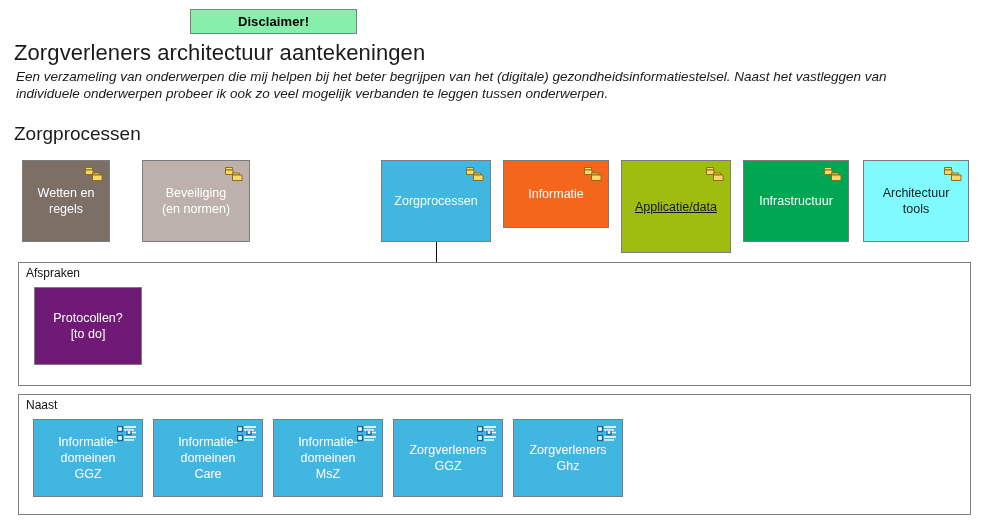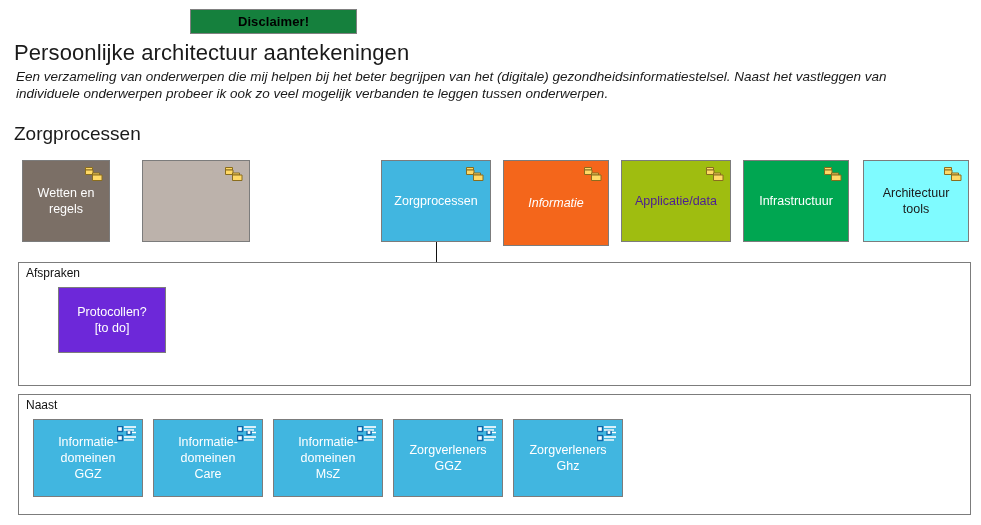--- a/index.html
+++ b/index.html
@@ -6,21 +6,21 @@
   body{
     width:981px;height:525px;background:#ffffff;
     font-family:"Liberation Sans","DejaVu Sans",sans-serif;
     color:#111111;position:relative;overflow:hidden;
   }
   .canvas{position:absolute;left:0;top:0;width:981px;height:525px;}
 
   
   .disclaimer{
     position:absolute;left:190px;top:9px;width:167px;height:25px;
-    background:#15803d;border:1px solid #808080;
+    background:#86efac;border:1px solid #808080;
     display:flex;align-items:center;justify-content:center;
     font-size:13px;font-weight:bold;color:#000;letter-spacing:.1px;
     box-sizing:border-box;cursor:pointer;
   }
   .page-title{
     position:absolute;left:14px;top:40px;
     font-size:22px;font-weight:400;color:#1a1a1a;
     letter-spacing:.1px;white-space:nowrap;
   }
   .intro{
@@ -65,21 +65,21 @@
     position:absolute;width:0;border-left:1.6px solid #111111;
   }
 </style>
 </head>
 <body>
 
 <div class="canvas">
 
   <div class="disclaimer">Disclaimer!</div>
 
-  <div class="page-title">Persoonlijke architectuur aantekeningen</div>
+  <div class="page-title">Zorgverleners architectuur aantekeningen</div>
 
   <div class="intro">Een verzameling van onderwerpen die mij helpen bij het beter begrijpen van het (digitale) gezondheidsinformatiestelsel. Naast het vastleggen van individuele onderwerpen probeer ik ook zo veel mogelijk verbanden te leggen tussen onderwerpen.</div>
 
   <div class="section-title">Zorgprocessen</div>
 
   <div id="nodes-layer">
       <div class="node" style="left: 22px; top: 160px; width: 88px; height: 82px; background: rgb(123, 111, 102); color: rgb(255, 255, 255);">
         <span class="ico-pkg"><svg viewBox="0 0 19 17" width="19" height="17">
             <path d="M1.5 1.5h7v2.5h-7z" fill="#ffd966" stroke="#8a6d1e" stroke-width="1"></path>
             <path d="M1.5 4h7.5v4.5h-7.5z" fill="#ffd966" stroke="#8a6d1e" stroke-width="1"></path>
@@ -88,40 +88,42 @@
           </svg></span>
         <span class="label">Wetten en regels</span>
       </div>
       <div class="node" style="left: 142px; top: 160px; width: 108px; height: 82px; background: rgb(188, 178, 171); color: rgb(255, 255, 255);">
         <span class="ico-pkg"><svg viewBox="0 0 19 17" width="19" height="17">
             <path d="M1.5 1.5h7v2.5h-7z" fill="#ffd966" stroke="#8a6d1e" stroke-width="1"></path>
             <path d="M1.5 4h7.5v4.5h-7.5z" fill="#ffd966" stroke="#8a6d1e" stroke-width="1"></path>
             <path d="M8.5 7h7v2h-7z" fill="#ffd966" stroke="#8a6d1e" stroke-width="1"></path>
             <path d="M8.5 9h9.5v5.5h-9.5z" fill="#ffd966" stroke="#8a6d1e" stroke-width="1"></path>
           </svg></span>
+        <span class="label">Beveiliging
+(en normen)</span>
       </div>
       <div class="node" style="left: 381px; top: 160px; width: 110px; height: 82px; background: rgb(65, 182, 224); color: rgb(255, 255, 255);">
         <span class="ico-pkg"><svg viewBox="0 0 19 17" width="19" height="17">
             <path d="M1.5 1.5h7v2.5h-7z" fill="#ffd966" stroke="#8a6d1e" stroke-width="1"></path>
             <path d="M1.5 4h7.5v4.5h-7.5z" fill="#ffd966" stroke="#8a6d1e" stroke-width="1"></path>
             <path d="M8.5 7h7v2h-7z" fill="#ffd966" stroke="#8a6d1e" stroke-width="1"></path>
             <path d="M8.5 9h9.5v5.5h-9.5z" fill="#ffd966" stroke="#8a6d1e" stroke-width="1"></path>
           </svg></span>
         <span class="label">Zorgprocessen</span>
       </div>
-      <div class="node" style="left: 503px; top: 160px; width: 106px; height: 86px; background: rgb(244, 102, 27); color: rgb(255, 255, 255); font-style: italic;">
+      <div class="node" style="left: 503px; top: 160px; width: 106px; height: 68px; background: rgb(244, 102, 27); color: rgb(255, 255, 255);">
         <span class="ico-pkg"><svg viewBox="0 0 19 17" width="19" height="17">
             <path d="M1.5 1.5h7v2.5h-7z" fill="#ffd966" stroke="#8a6d1e" stroke-width="1"></path>
             <path d="M1.5 4h7.5v4.5h-7.5z" fill="#ffd966" stroke="#8a6d1e" stroke-width="1"></path>
             <path d="M8.5 7h7v2h-7z" fill="#ffd966" stroke="#8a6d1e" stroke-width="1"></path>
             <path d="M8.5 9h9.5v5.5h-9.5z" fill="#ffd966" stroke="#8a6d1e" stroke-width="1"></path>
           </svg></span>
         <span class="label">Informatie</span>
       </div>
-      <div class="node" style="left: 621px; top: 160px; width: 110px; height: 82px; background: rgb(159, 189, 16); color: #4c1d95;">
+      <div class="node" style="left: 621px; top: 160px; width: 110px; height: 93px; background: rgb(159, 189, 16); color: #0f172a; text-decoration: underline;">
         <span class="ico-pkg"><svg viewBox="0 0 19 17" width="19" height="17">
             <path d="M1.5 1.5h7v2.5h-7z" fill="#ffd966" stroke="#8a6d1e" stroke-width="1"></path>
             <path d="M1.5 4h7.5v4.5h-7.5z" fill="#ffd966" stroke="#8a6d1e" stroke-width="1"></path>
             <path d="M8.5 7h7v2h-7z" fill="#ffd966" stroke="#8a6d1e" stroke-width="1"></path>
             <path d="M8.5 9h9.5v5.5h-9.5z" fill="#ffd966" stroke="#8a6d1e" stroke-width="1"></path>
           </svg></span>
         <span class="label">Applicatie/data</span>
       </div>
       <div class="node" style="left: 743px; top: 160px; width: 106px; height: 82px; background: rgb(0, 166, 81); color: rgb(255, 255, 255);">
         <span class="ico-pkg"><svg viewBox="0 0 19 17" width="19" height="17">
@@ -139,21 +141,21 @@
             <path d="M8.5 7h7v2h-7z" fill="#ffd966" stroke="#8a6d1e" stroke-width="1"></path>
             <path d="M8.5 9h9.5v5.5h-9.5z" fill="#ffd966" stroke="#8a6d1e" stroke-width="1"></path>
           </svg></span>
         <span class="label">Architectuur
 tools</span>
       </div>
       <div class="connector" style="left: 436px; top: 242px; height: 20px; border-left-color: rgb(17, 17, 17);"></div>
       <div class="panel" style="left: 18px; top: 262px; width: 953px; height: 124px; border-color: rgb(124, 124, 124);">
         <div class="panel-title">Afspraken</div>
       </div>
-      <div class="node" style="left: 34px; top: 287px; width: 108px; height: 66px; background: #6d28d9; color: rgb(255, 255, 255); margin-left: 24px;">
+      <div class="node" style="left: 34px; top: 287px; width: 108px; height: 78px; background: #701a75; color: rgb(255, 255, 255);">
         <span class="label">Protocollen?
 [to do]</span>
       </div>
       <div class="panel" style="left: 18px; top: 394px; width: 953px; height: 121px; border-color: rgb(124, 124, 124);">
         <div class="panel-title">Naast</div>
       </div>
       <div class="node" style="left: 33px; top: 419px; width: 110px; height: 78px; background: rgb(65, 182, 224); color: rgb(255, 255, 255);">
         <span class="ico-view"><svg viewBox="0 0 19 16" width="19" height="16">
             <rect x="0.5" y="0.5" width="5" height="5" fill="#ffffff" stroke="#1167a8" stroke-width="1.4"></rect>
             <rect x="0.5" y="9.5" width="5" height="5" fill="#ffffff" stroke="#1167a8" stroke-width="1.4"></rect>

